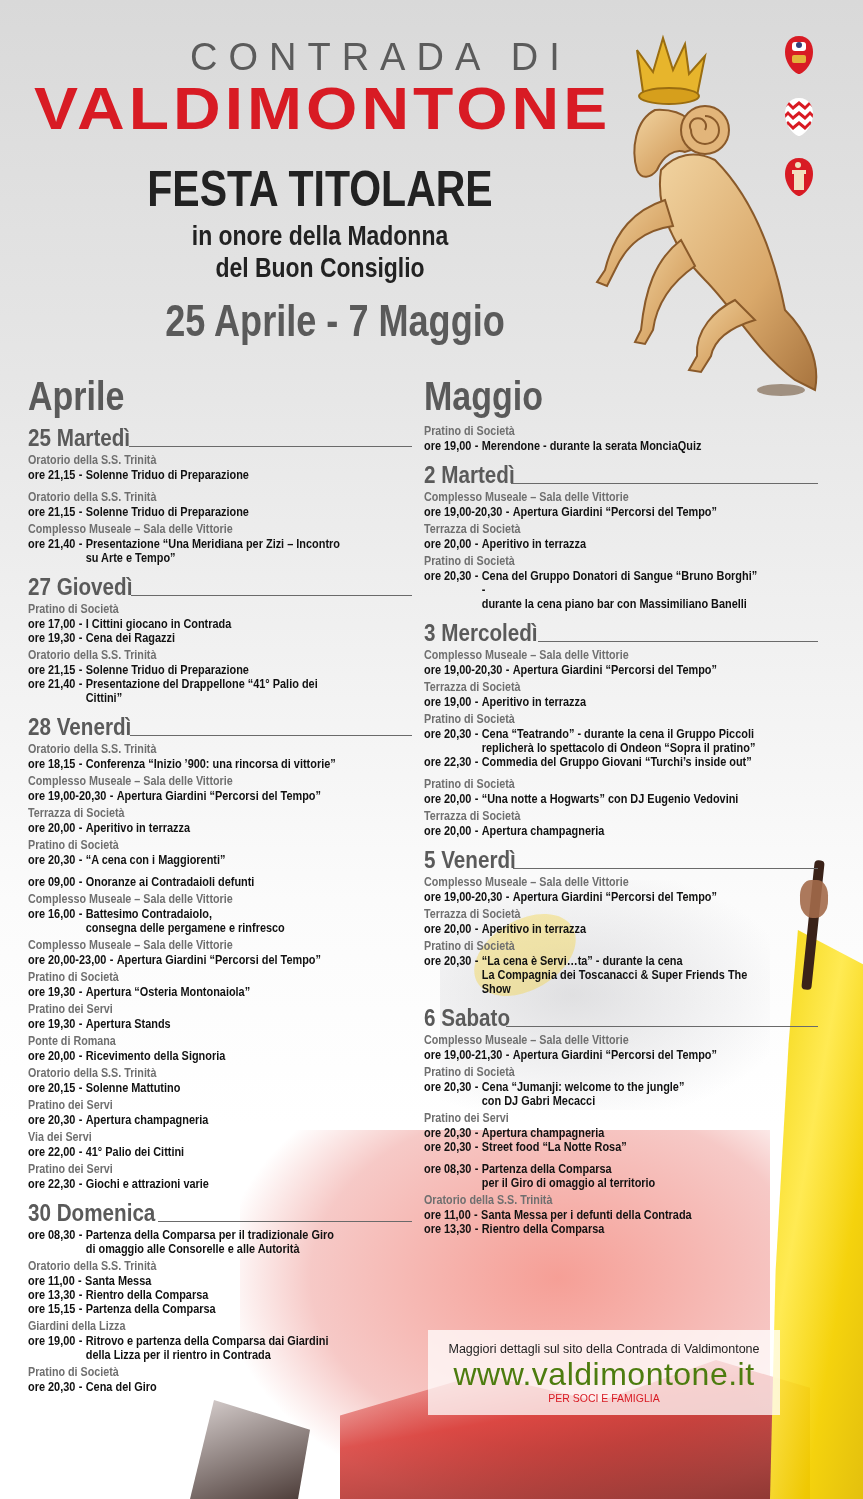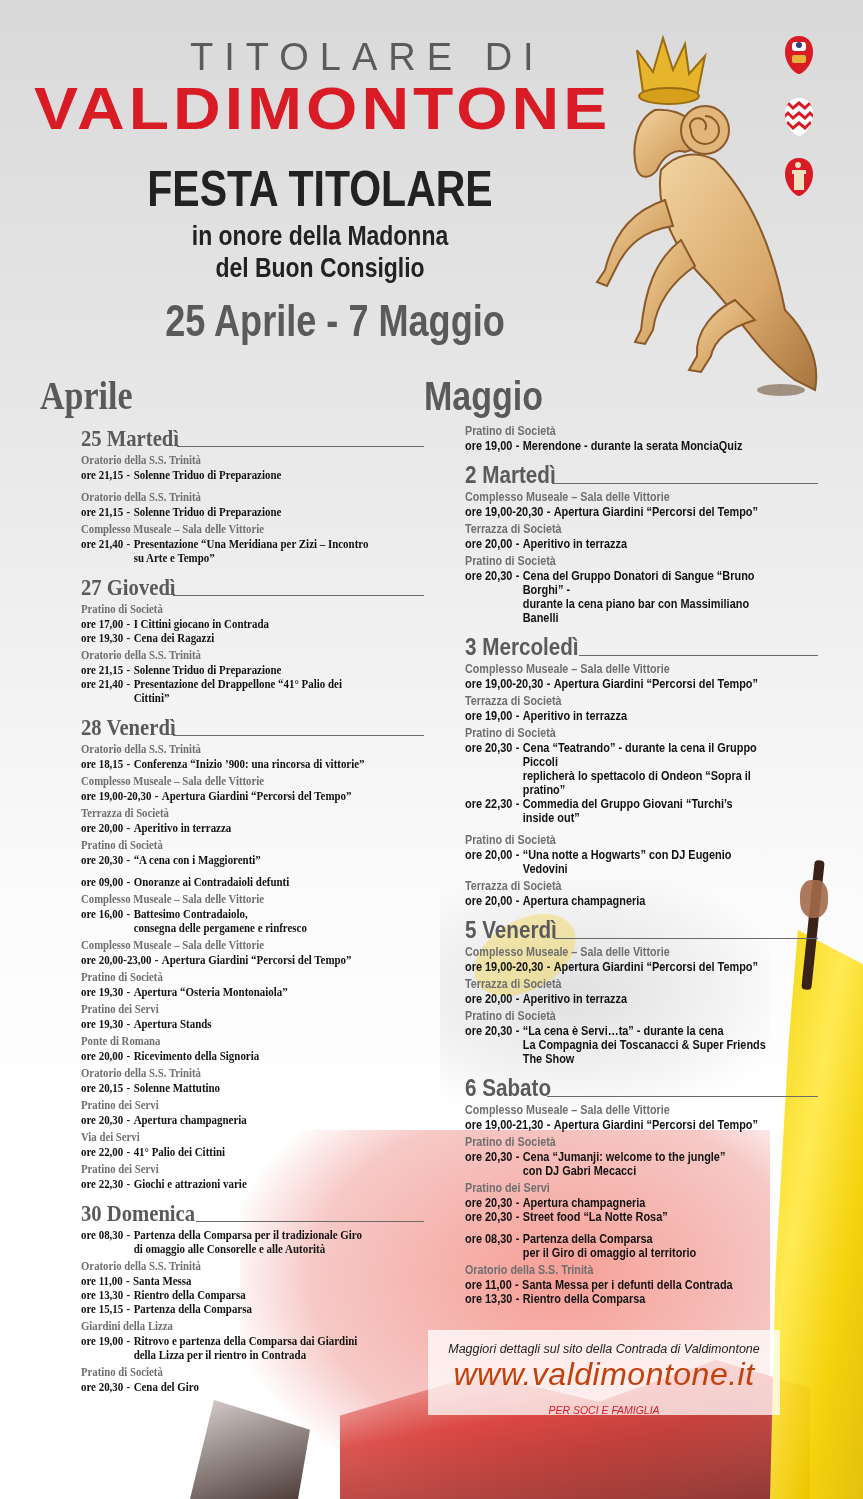--- a/index.html
+++ b/index.html
@@ -80,27 +80,27 @@
     font-size: 44px; font-weight: 700; color: #5a5a5a;
     transform: scaleX(0.82); transform-origin: 335px 0;
   }
 
   
   .ram { position: absolute; left: 585px; top: 30px; width: 250px; height: 370px; }
   .shield { position: absolute; left: 783px; width: 32px; height: 42px; }
 
   
   .col { position: absolute; top: 374px; }
-  .col-left { left: 40px; width: 390px; font-family: Liberation Serif, serif; }
+  .col-left { left: 28px; width: 390px; }
   .col-right { left: 424px; width: 400px; }
   .month {
     font-size: 40px; font-weight: 700; color: #5a5a5a; line-height: 44px;
     transform: scaleX(0.85); transform-origin: left; margin-bottom: 6px;
   }
-  .day { margin-bottom: 8px; margin-left: 41px; }
+  .day { margin-bottom: 8px; }
   .day-head {
     display: flex; align-items: flex-end; height: 26px;
   }
   .day-title {
     font-size: 24px; font-weight: 700; color: #5a5a5a; line-height: 24px; white-space: nowrap;
     transform: scaleX(0.86); transform-origin: left bottom;
   }
   .day-rule { flex: 1; border-bottom: 1.5px solid #6a6a6a; margin-bottom: 3px; margin-left: -18px; margin-right: 6px; }
   .group { margin-top: 3px; }
   .loc {
@@ -109,39 +109,39 @@
   }
   .ev {
     display: flex; font-size: 13px; font-weight: 700; color: #111; line-height: 14px; white-space: nowrap;
     transform: scaleX(0.84); transform-origin: left;
   }
   .ev-time { flex: 0 0 auto; }
   .ev-sep { flex: 0 0 auto; margin: 0 4px; }
   .ev-desc { white-space: pre-line; }
 
   
-  .foot { position: absolute; left: 428px; width: 352px; text-align: center; font-style: italic; }
+  .foot { position: absolute; left: 428px; width: 352px; text-align: center; }
   .foot-more { top: 1342px; font-size: 12.5px; color: #222; }
-  .foot-url { top: 1356px; font-size: 32px; color: #c2410c; letter-spacing: 0.5px; }
-  .foot-members { top: 1392px; font-size: 10.5px; color: #d81b24; margin-top: 12px; }
+  .foot-url { top: 1356px; font-size: 32px; color: #4d7c0f; letter-spacing: 0.5px; }
+  .foot-members { top: 1392px; font-size: 10.5px; color: #d81b24; }
 </style>
 </head>
 <body>
 
 <div class="art figure-gray"></div>
 <div class="art figure-yellow-band"></div>
 <div class="art flag-red"></div>
 <div class="art flag-red2"></div>
 <div class="art dark-stroke"></div>
 <div class="art flag-yellow"></div>
 <div class="art pole"></div>
 <div class="art hand"></div>
 <div class="white-panel"></div>
 
-<div class="hdr-contrada">TITOLARE DI</div>
+<div class="hdr-contrada">CONTRADA DI</div>
 <div class="hdr-valdimontone">VALDIMONTONE</div>
 <div class="hdr-festa">FESTA TITOLARE</div>
 <div class="hdr-sub hdr-sub1">in onore della Madonna</div>
 <div class="hdr-sub hdr-sub2">del Buon Consiglio</div>
 <div class="hdr-dates">25 Aprile - 7 Maggio</div>
 
 <svg class="ram" viewBox="0 0 250 370">
   <defs>
     <linearGradient id="wool" x1="0" y1="0" x2="1" y2="1">
       <stop offset="0" stop-color="#f1d3a0"></stop>

